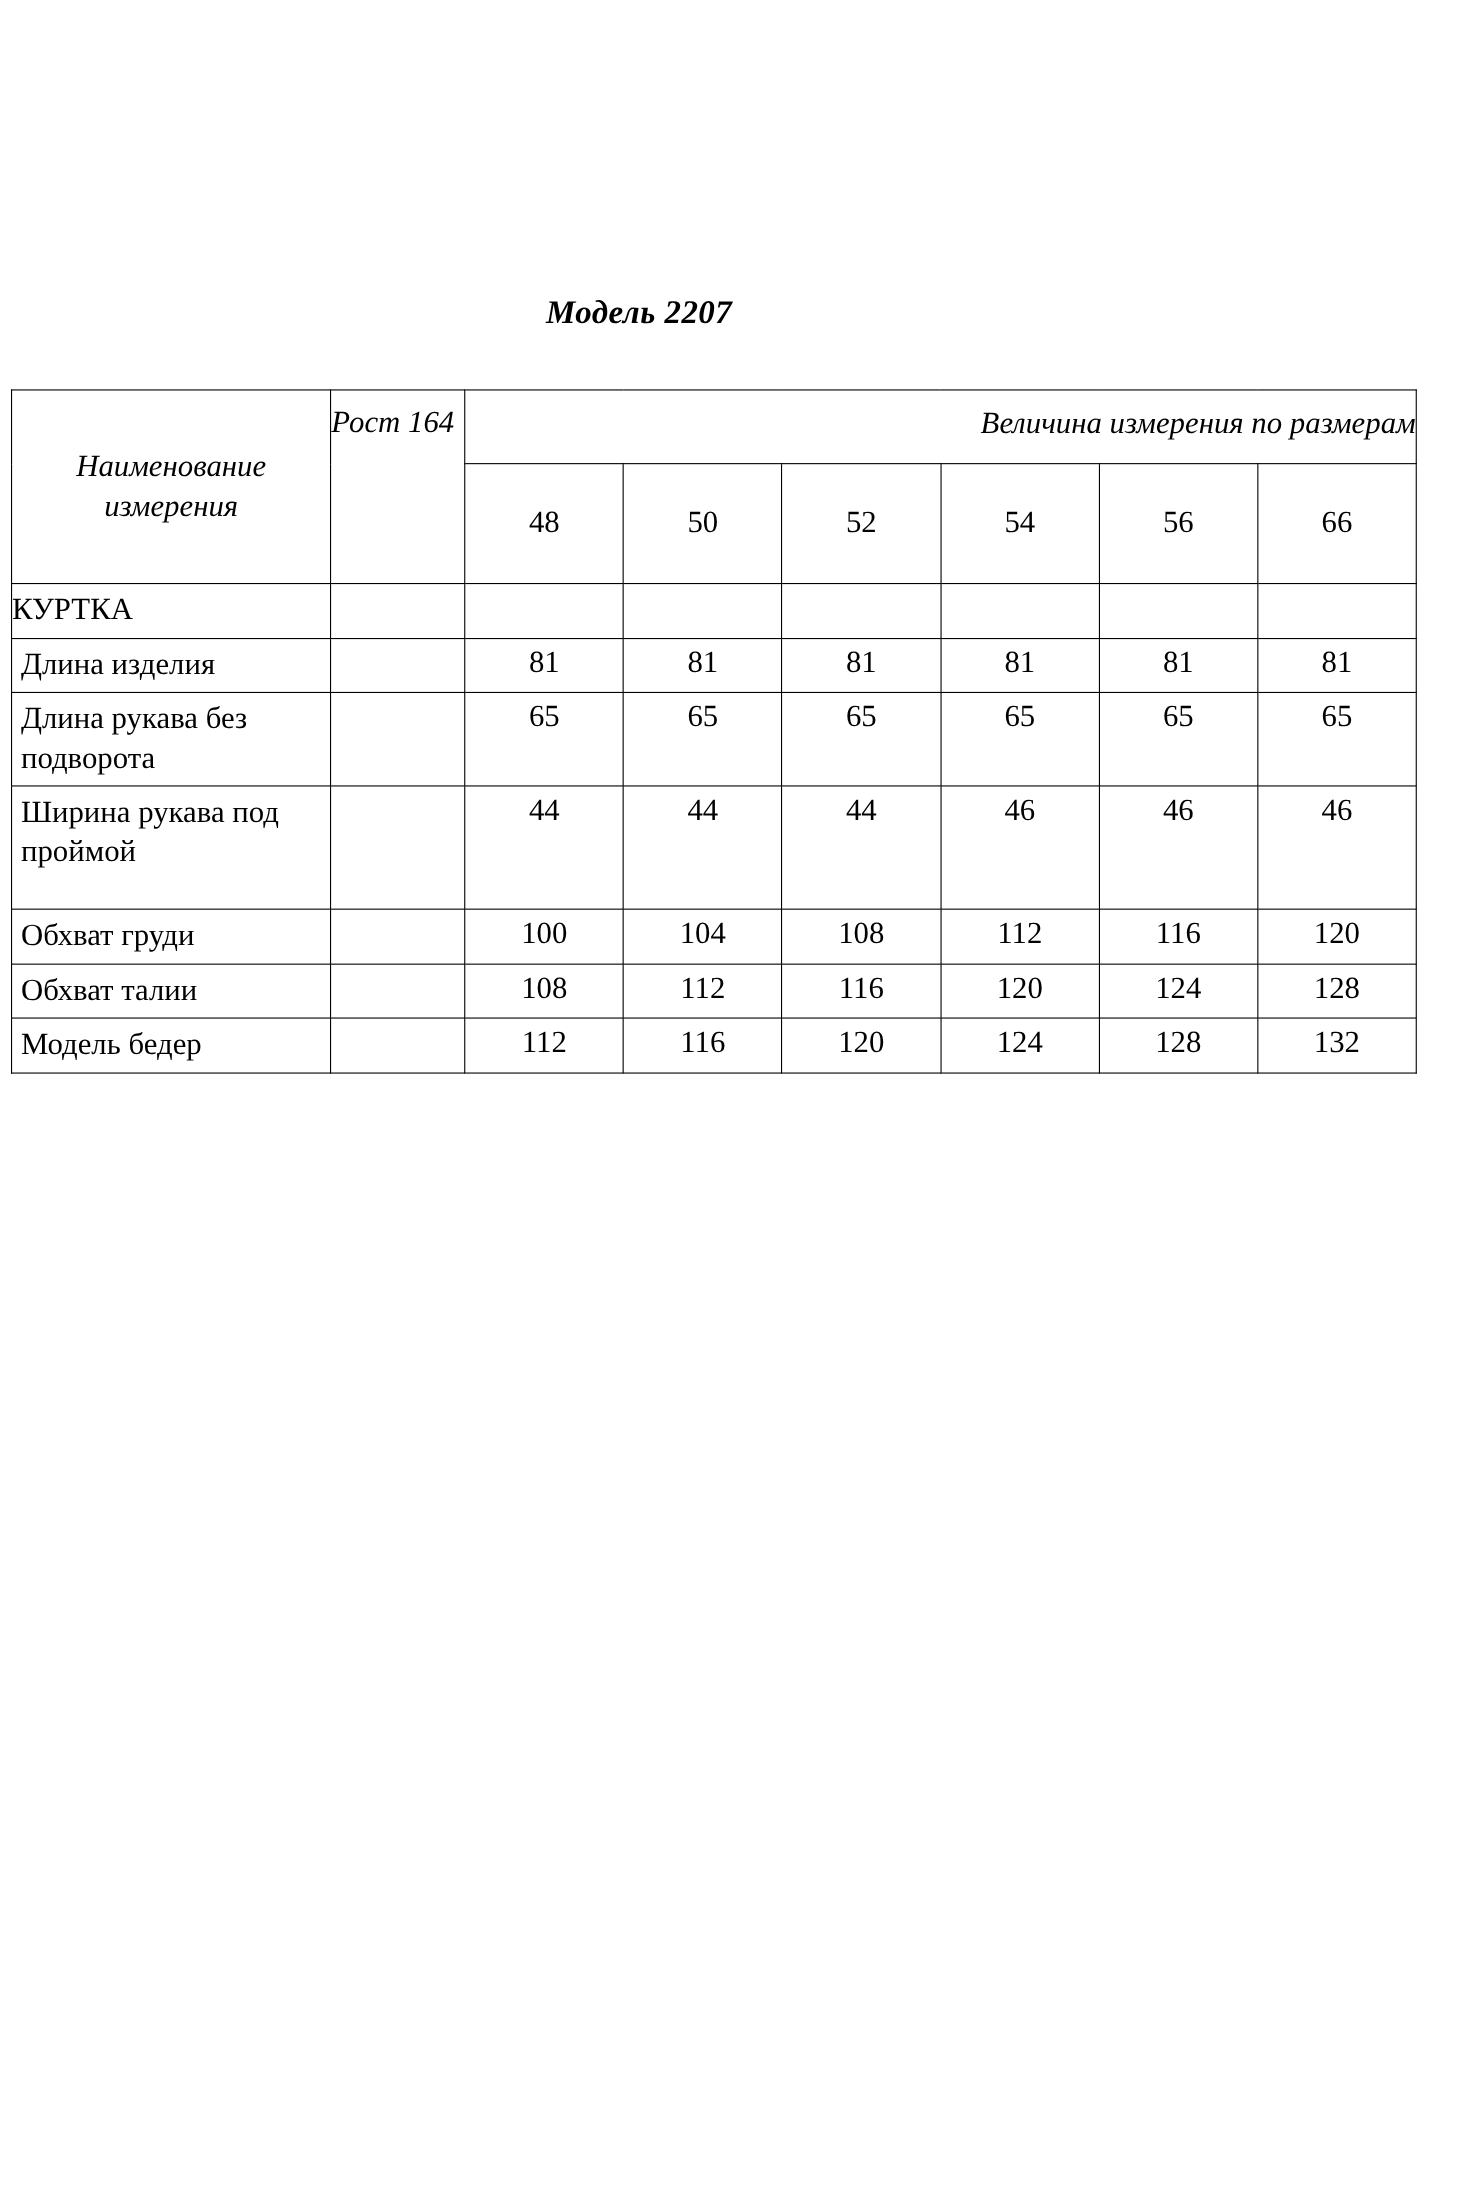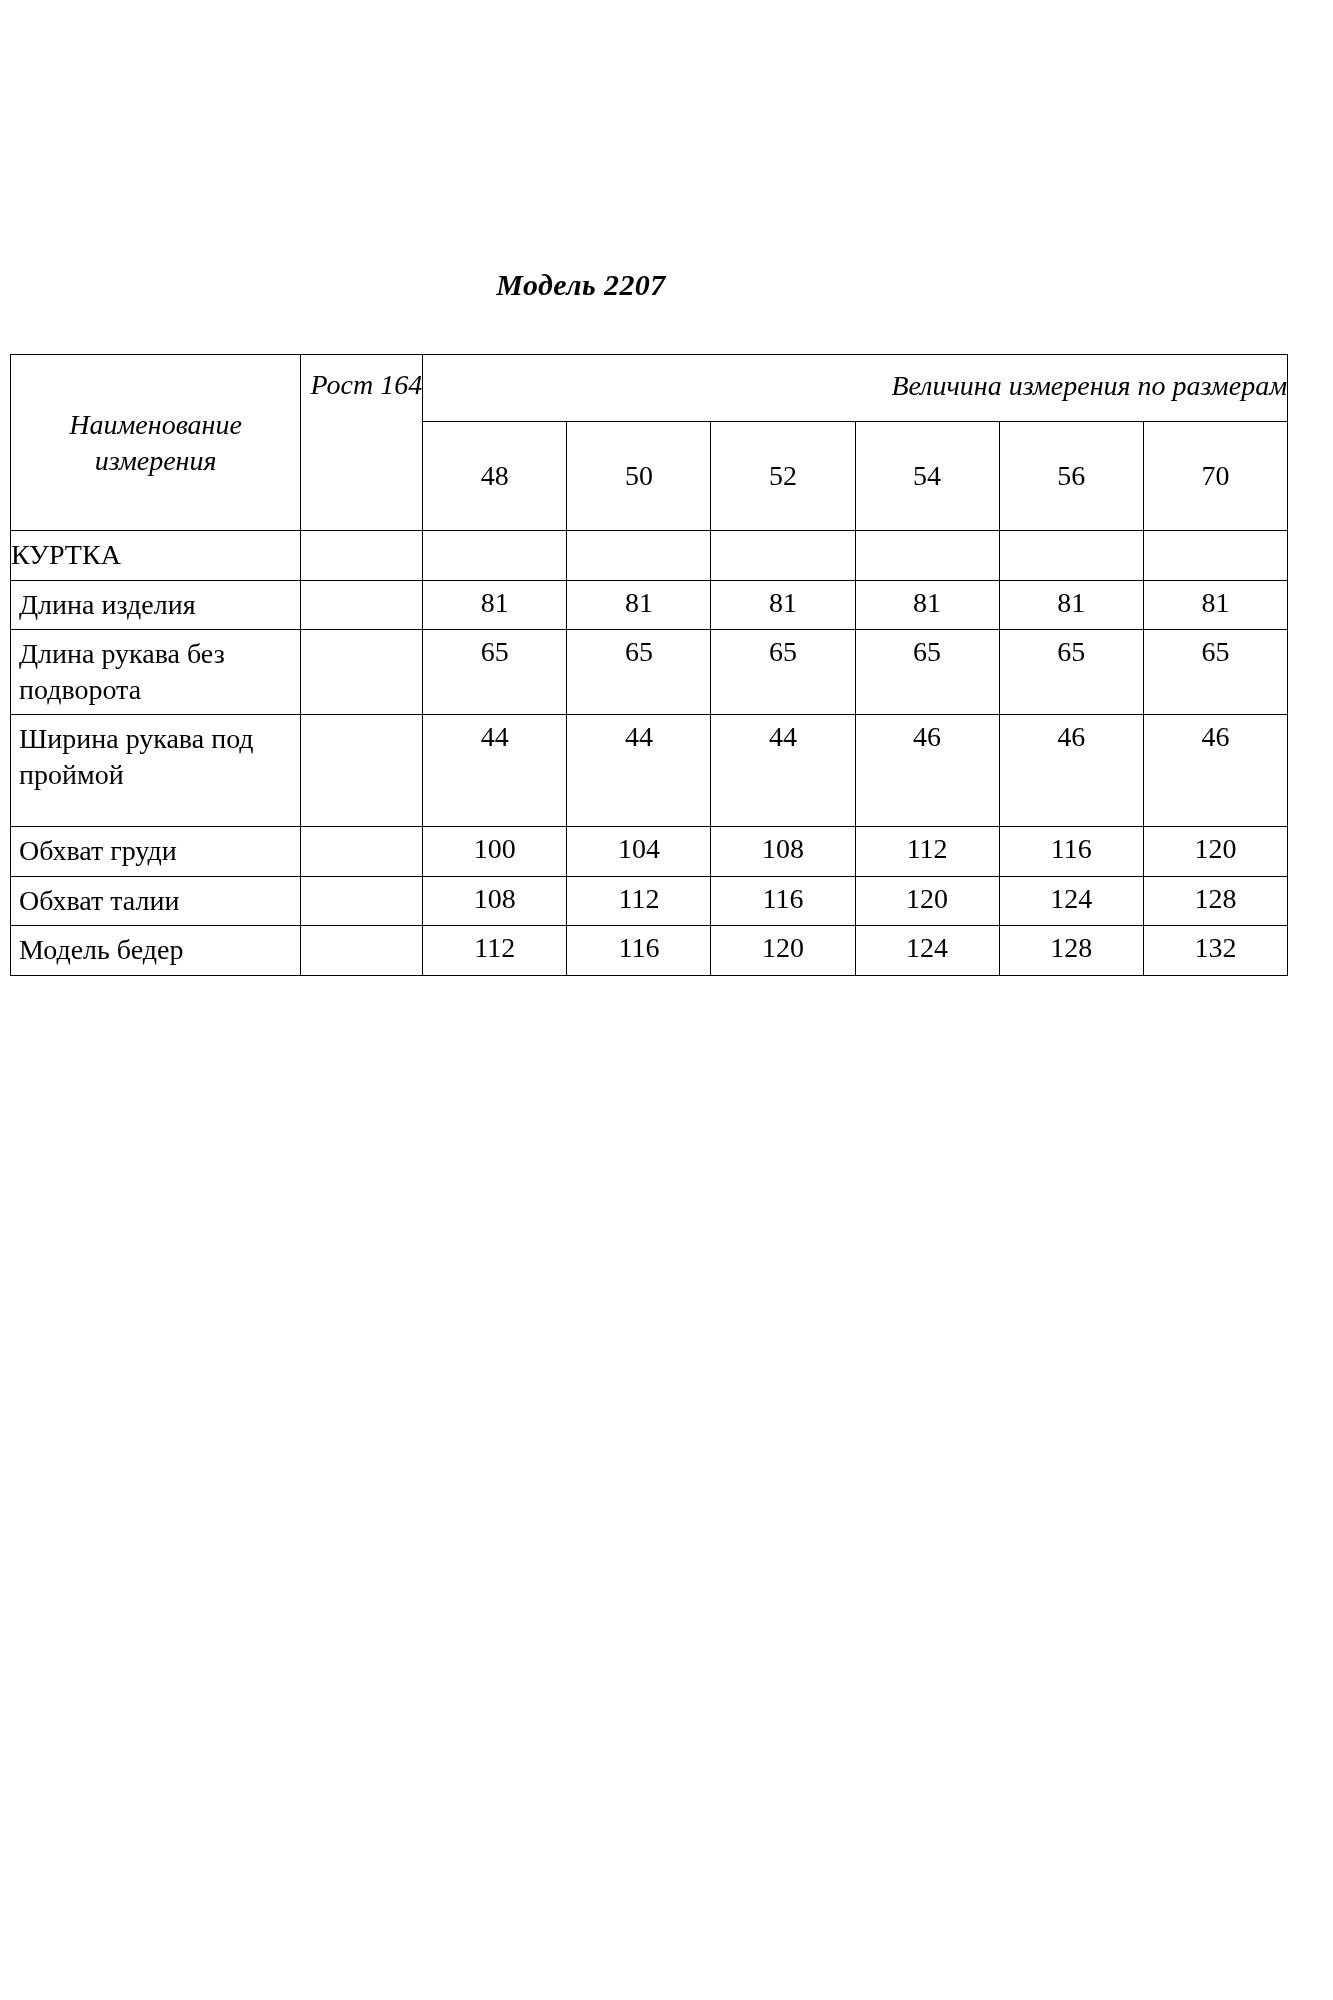--- a/index.html
+++ b/index.html
@@ -62,21 +62,21 @@
     text-align: center;
     line-height: 1.28;
     padding: 0 8px 0 8px !important;
     vertical-align: middle !important;
     margin-left: 36px;
   }
   .hdr-rost {
     font-style: italic;
     font-weight: bold;
     font-size: 29px;
-    text-align: right;
+    text-align: left;
     line-height: 1.28;
     vertical-align: top !important;
     padding-top: 12px !important;
   }
   .hdr-span {
     font-style: italic;
     font-weight: bold;
     font-size: 29px;
     text-align: right;
     vertical-align: middle !important;
@@ -133,21 +133,21 @@
           <td class="hdr-name" rowspan="2">Наименование измерения</td>
           <td class="hdr-rost" rowspan="2">Рост 164</td>
           <td class="hdr-span" colspan="6">Величина измерения по размерам</td>
         </tr>
         <tr>
           <td class="hdr-size">48</td>
           <td class="hdr-size">50</td>
           <td class="hdr-size">52</td>
           <td class="hdr-size">54</td>
           <td class="hdr-size">56</td>
-          <td class="hdr-size">70</td>
+          <td class="hdr-size">66</td>
         </tr>
       </thead>
       <tbody>
         <tr>
           <td class="row-label section">КУРТКА</td>
           <td class="val"></td>
           <td class="val"></td>
           <td class="val"></td>
           <td class="val"></td>
           <td class="val"></td>

